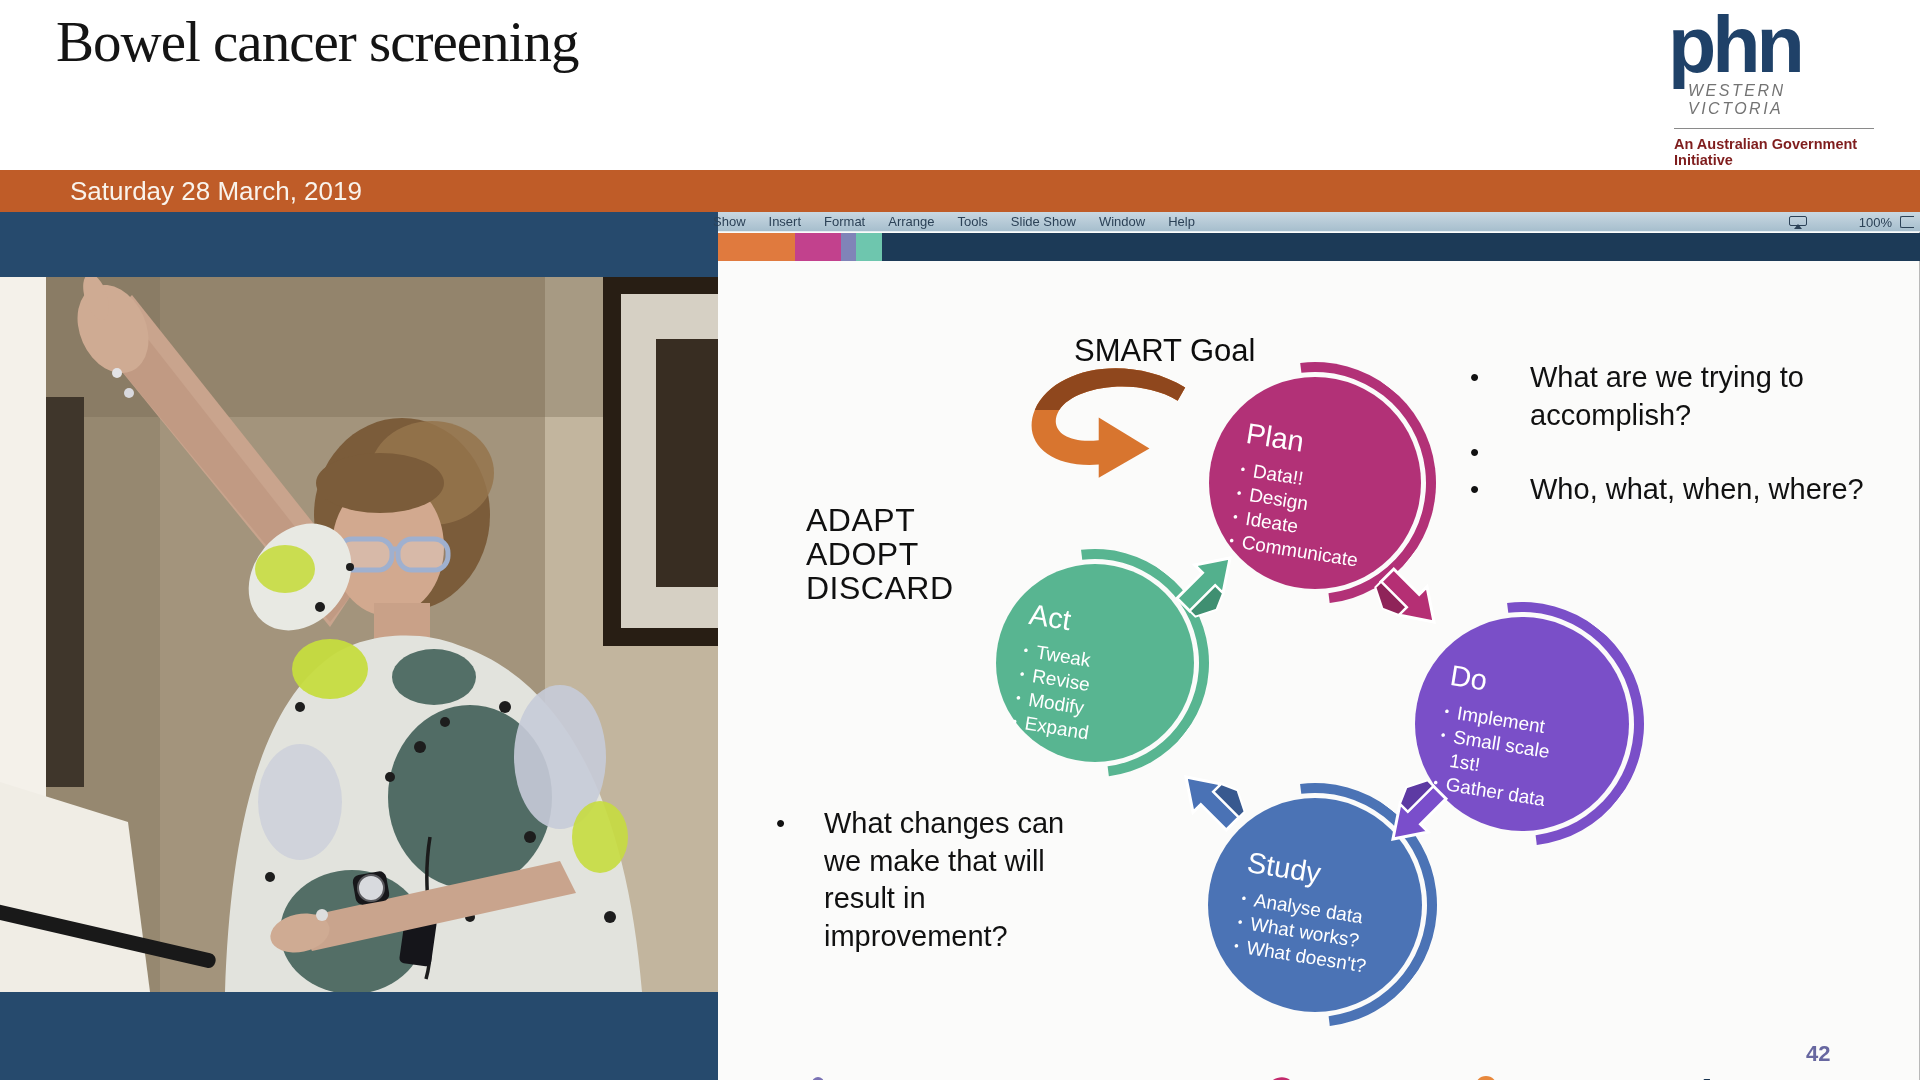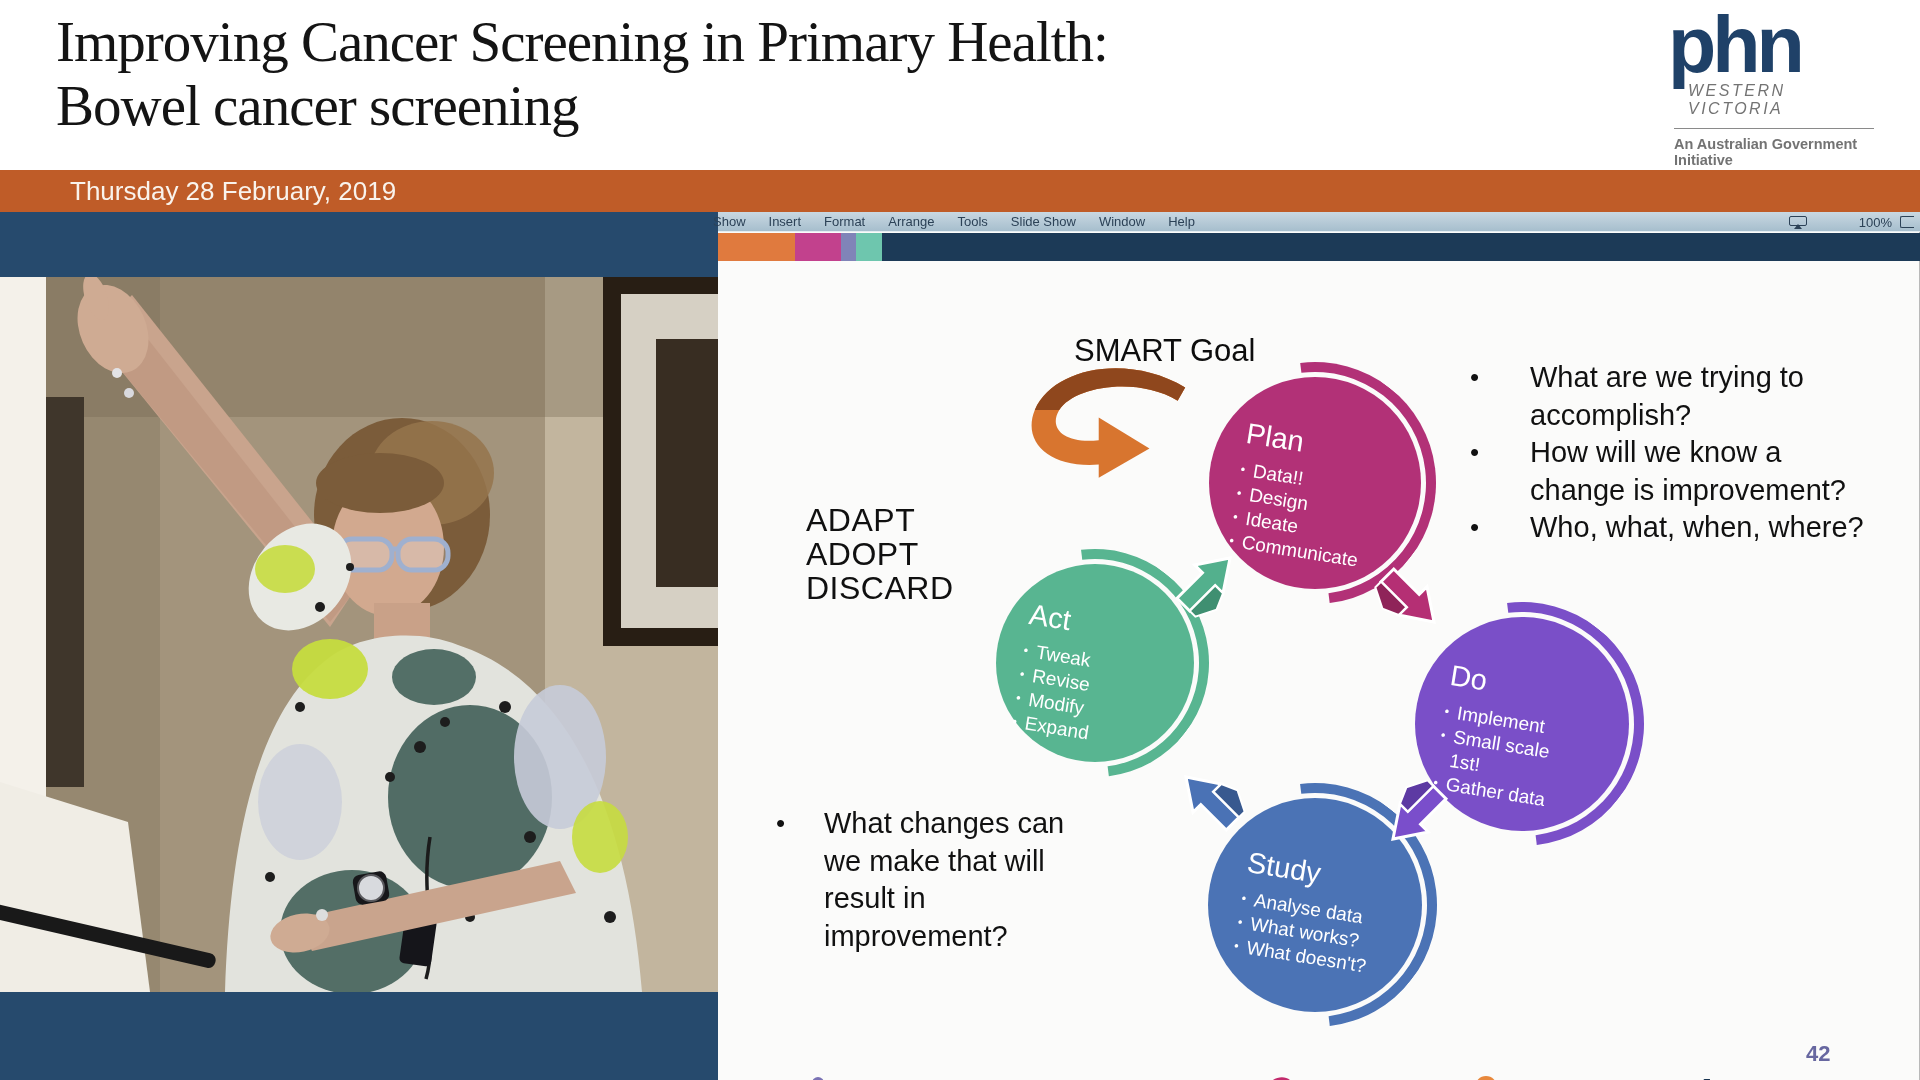--- a/index.html
+++ b/index.html
@@ -9,21 +9,21 @@
     background:#fff; font-family:"Liberation Sans", sans-serif;
   }
 
   
   .header { position:absolute; left:0; top:0; width:1920px; height:170px; background:#ffffff; }
   .title { position:absolute; left:56px; top:10px; font-family:"Liberation Serif", serif; font-size:57px; line-height:64px; color:#141414; letter-spacing:-1px; }
   .logo { position:absolute; left:1668px; top:10px; width:214px; color:#1f4168; }
   .logo-brand { font-size:79px; font-weight:bold; line-height:70px; letter-spacing:-4px; color:#1f4168; }
   .logo-region { font-size:16px; letter-spacing:2.5px; color:#737373; margin:2px 0 0 20px;font-style:italic; }
   .logo-rule { border-top:1px solid #8a8a8a; margin:10px 0 7px 6px; width:200px; }
-  .logo-tagline { font-size:14.5px; font-weight:bold; color:#737373; margin-left:6px; }
+  .logo-tagline { font-size:14.5px; font-weight:bold; color:#7f1d1d; margin-left:6px; }
 
   
   .datebar { position:absolute; left:0; top:170px; width:1920px; height:42px; background:#bf5c28; }
   .date-text { position:absolute; left:70px; top:6px; color:#f9f3ec; font-size:26px; }
 
   
   .left-panel { position:absolute; left:0; top:212px; width:718px; height:868px; background:#264a6d; }
   .video { position:absolute; left:0; top:65px; width:718px; height:715px; overflow:hidden; background:#a3947c; }
 
   
@@ -74,33 +74,32 @@
   .footer-item { position:absolute; top:810px; display:flex; align-items:center; gap:11px; height:48px; }
 
 </style>
 </head>
 <body>
 
 <div class="page">
 
   <div class="header">
     <div class="title">
-      <div>Improving Cancer Screening in Primary Health:</div>
       <div>Bowel cancer screening</div>
     </div>
     <div class="logo">
       <div class="logo-brand">phn</div>
       <div class="logo-region">WESTERN VICTORIA</div>
       <div class="logo-rule"></div>
       <div class="logo-tagline">An Australian Government Initiative</div>
     </div>
   </div>
 
   <div class="datebar">
-    <div class="date-text">Thursday 28 February, 2019</div>
+    <div class="date-text">Saturday 28 March, 2019</div>
   </div>
 
   <div class="left-panel">
     <div class="video">
       <svg width="718" height="715" viewBox="0 0 718 715">
 
         <rect x="0" y="0" width="718" height="715" fill="#a3947c"></rect>
         <rect x="545" y="0" width="173" height="715" fill="#c2b59e"></rect>
         <rect x="0" y="0" width="160" height="715" fill="#8d7e66" opacity="0.55"></rect>
         <rect x="0" y="0" width="718" height="140" fill="#75684f" opacity="0.35"></rect>
@@ -220,21 +219,20 @@
         <div>DISCARD</div>
       </div>
 
       <ul class="bullets right-bullets">
         <li>
             <span class="dot">•</span>
             <span class="btx">What are we trying to accomplish?</span>
           </li>
         <li>
             <span class="dot">•</span>
-            <span class="btx">How will we know a change is improvement?</span>
           </li>
         <li>
             <span class="dot">•</span>
             <span class="btx">Who, what, when, where?</span>
           </li>
       </ul>
 
       <ul class="bullets left-bullets">
         <li>
             <span class="dot">•</span>

